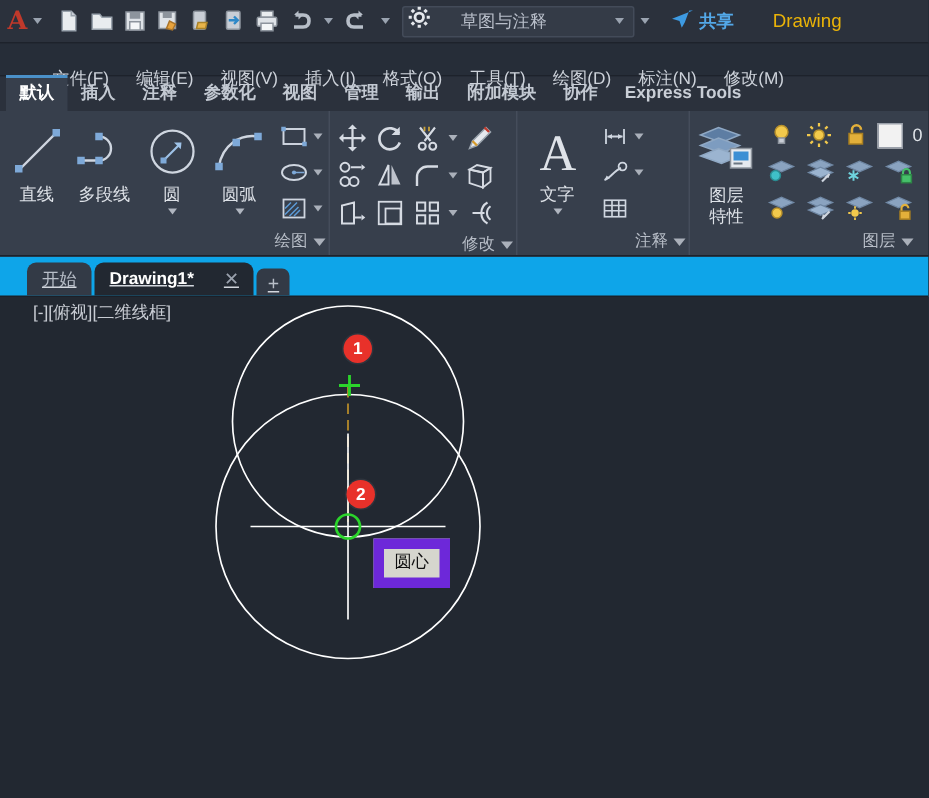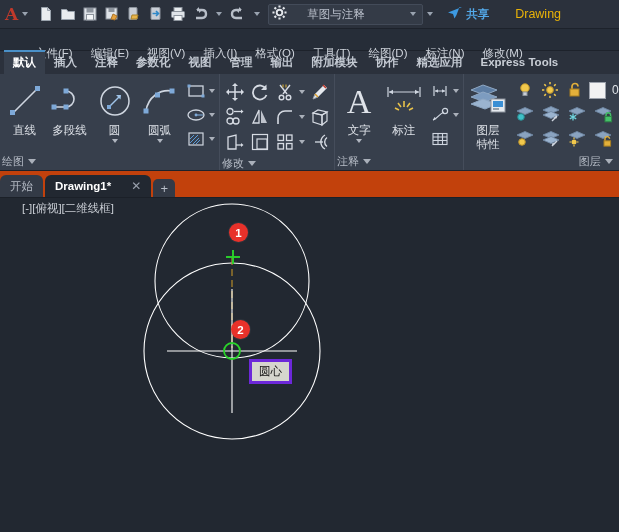--- a/index.html
+++ b/index.html
@@ -60,21 +60,21 @@
     position:relative;height:96px;background:#373f4c;
     display:flex;align-items:stretch;
     border-bottom:1px solid #1d222b;
   }
   .panel{position:relative;display:flex;flex-direction:column;justify-content:space-between;
          padding:3px 2px 0 2px;}
   .panel + .panel{border-left:1px solid #454d5b;}
   .panel-body{display:flex;align-items:flex-start;flex:1;}
   .panel-title{
     text-align:center;font-size:11px;color:#b6bcc6;height:18px;line-height:18px;
-    display:flex;align-items:center;justify-content:flex-start;gap:4px;
+    display:flex;align-items:center;justify-content:flex-end;gap:4px;
   }
   .pcaret{width:0;height:0;border-left:4px solid transparent;border-right:4px solid transparent;
           border-top:5px solid #aab0ba;}
   .bigbtn{
     width:49px;display:flex;flex-direction:column;align-items:center;gap:1px;padding-top:2px;
   }
   .bigbtn .glyph{height:44px;display:flex;align-items:center;justify-content:center;}
   .bigbtn .blabel{font-size:11.5px;color:#dde1e7;line-height:13px;}
   .downcaret{width:0;height:0;border-left:3.5px solid transparent;border-right:3.5px solid transparent;
              border-top:4.5px solid #b0b6c0;margin-top:1px;}
@@ -91,22 +91,23 @@
   .layerprops{display:flex;flex-direction:column;align-items:center;width:44px;padding-top:2px;}
   .layerprops .lp-label{font-size:11.5px;color:#dde1e7;line-height:14px;}
   .layerstrip{display:flex;align-items:center;gap:3px;height:22px;padding:2px 2px 0 2px;}
   .layer-swatch{width:15px;height:15px;background:#f2f2f2;border:1px solid #9aa0aa;}
   .layer-zero{font-size:12px;color:#dfe3e8;margin-left:3px;}
   .layergrid{display:grid;grid-template-columns:repeat(4,26px);grid-auto-rows:25px;
              align-items:center;justify-items:center;}
 
   
   .doctabs{
-    height:26px;background:#c2410c;display:flex;align-items:flex-end;
+    height:26px;background:#0ea5e9;display:flex;align-items:flex-end;padding-left:18px;
     border-bottom:1px solid #1b2028;
+    text-decoration:underline;
   }
   .dtab{
     height:22px;display:flex;align-items:center;gap:5px;padding:0 10px;
     font-size:11.5px;color:#b8bec8;background:#333a46;
     border-radius:6px 6px 0 0;margin-right:2px;
   }
   .dtab.active{background:#222831;color:#ffffff;font-weight:bold;gap:20px;}
   .dtab .xclose{font-size:12px;color:#9aa1ad;line-height:12px;}
   .dtab-plus{
     height:18px;width:22px;display:flex;align-items:center;justify-content:center;
@@ -117,21 +118,21 @@
   .canvas{position:relative;background:#222831;height:357px;overflow:hidden;}
   .vplabel{position:absolute;left:22px;top:3px;font-size:11.5px;color:#c8ccd3;letter-spacing:0px;}
   .canvas svg{position:absolute;left:0;top:0;}
   .badge{
     position:absolute;width:19px;height:19px;border-radius:50%;
     background:#e8312a;color:#ffffff;font-size:11.5px;font-weight:bold;
     display:flex;align-items:center;justify-content:center;
     box-shadow:0 0 0 1px rgba(255,255,255,0.06);
   }
   .tooltip{
-    position:absolute;background:#d6d6ce;color:#101010;border:3px solid #6d28d9;
+    position:absolute;background:#d6d6ce;color:#101010;border:7px solid #6d28d9;
     font-size:11.5px;padding:2px 7px 3px 7px;line-height:14px;
   }
 </style>
 </head>
 <body>
 
 <div class="app">
 
   <div class="titlebar">
     <span class="abig">A</span>
@@ -239,21 +240,20 @@
   <div class="ribbon-tabs">
     <span class="rtab active">默认</span>
     <span class="rtab">插入</span>
     <span class="rtab">注释</span>
     <span class="rtab">参数化</span>
     <span class="rtab">视图</span>
     <span class="rtab">管理</span>
     <span class="rtab">输出</span>
     <span class="rtab">附加模块</span>
     <span class="rtab">协作</span>
-    <span class="rtab">精选应用</span>
     <span class="rtab etools">Express Tools</span>
   </div>
 
   <div class="ribbon">
 
     <div class="panel" style="width:215px;">
       <div class="panel-body">
         <div class="bigbtn">
           <span class="glyph">
             <svg width="40" height="40" viewBox="0 0 40 40">
@@ -459,34 +459,20 @@
         <div class="bigbtn">
           <span class="glyph">
             <svg width="36" height="40" viewBox="0 0 36 40">
                 <text x="18" y="32" font-family="Liberation Serif, serif" font-size="34" fill="#dfe3e9" text-anchor="middle">A</text>
               </svg>
           </span>
           <span class="blabel">文字</span>
           <span class="downcaret"></span>
         </div>
 
-        <div class="bigbtn">
-          <span class="glyph">
-            <svg width="44" height="40" viewBox="0 0 44 40">
-              <g stroke="#cfd6e0" stroke-width="1.2">
-                <path d="M6 6v10M38 6v10M7 11h30"></path>
-              </g>
-              <path d="M7 11l4-2.2v4.4zM37 11l-4-2.2v4.4z" fill="#cfd6e0"></path>
-              <g stroke="#e8c24a" stroke-width="1.6">
-                <path d="M22 20v6M16 22l3 4M28 22l-3 4M13 27l4 2M31 27l-4 2"></path>
-              </g>
-            </svg>
-          </span>
-          <span class="blabel">标注</span>
-        </div>
 
         <div class="smallcol">
           <div class="smallrow">
             <span class="sicon">
               <svg width="20" height="16" viewBox="0 0 20 16">
                   <g stroke="#cfd6e0" stroke-width="1.2">
                     <path d="M4 3v10M16 3v10M5 8h10"></path>
                   </g>
                   <path d="M5 8l3-1.7v3.4zM15 8l-3-1.7v3.4z" fill="#cfd6e0"></path>
                 </svg>

